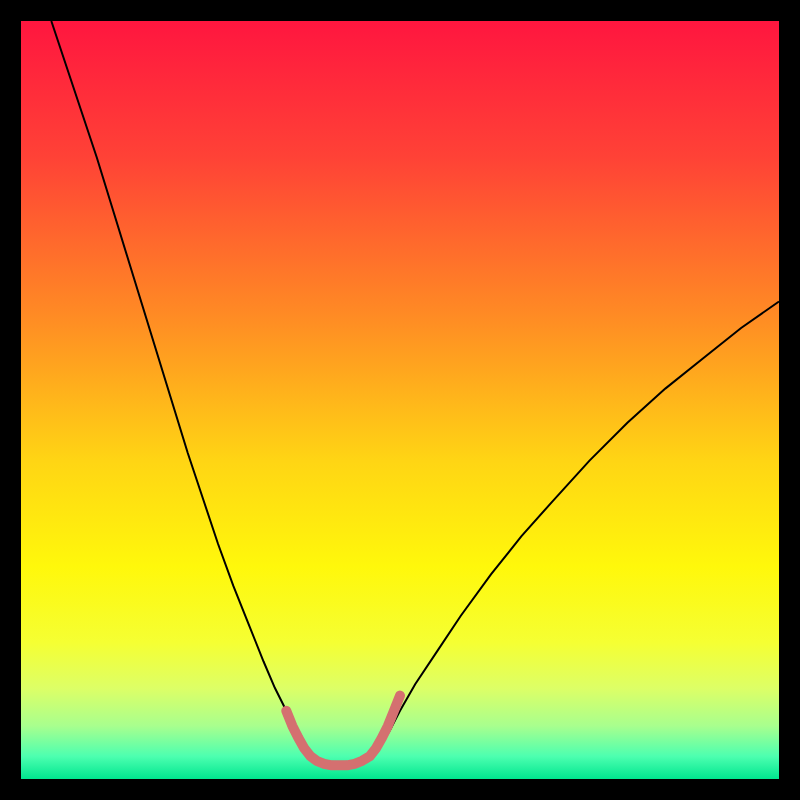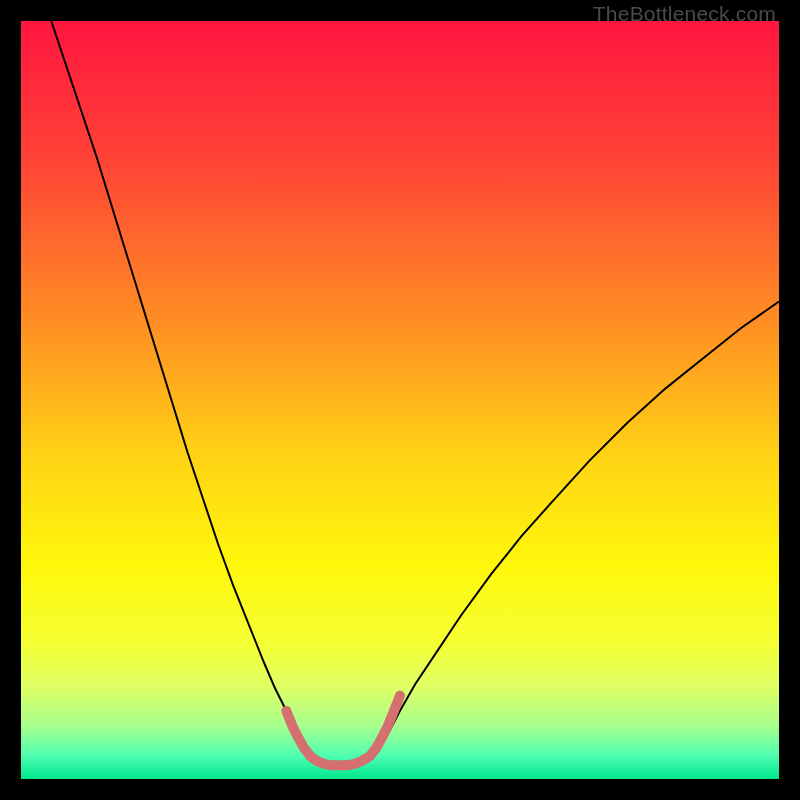--- a/index.html
+++ b/index.html
@@ -41,21 +41,20 @@
     left: 0; top: 0;
     width: 758px;
     height: 758px;
     overflow: visible;
   }
 </style>
 </head>
 <body>
 
 <div class="frame">
-  <div class="watermark">TheBottleneck.com</div>
   <div class="plot" id="plot" style="background: linear-gradient(rgb(255, 22, 63) 0%, rgb(255, 66, 54) 18%, rgb(255, 143, 35) 40%, rgb(255, 213, 20) 58%, rgb(255, 248, 11) 72%, rgb(245, 255, 51) 82%, rgb(221, 255, 102) 88%, rgb(168, 255, 142) 93%, rgb(77, 255, 176) 97%, rgb(0, 230, 143) 100%);">
     <svg class="curve" id="svg" viewBox="0 0 758 758" preserveAspectRatio="none">
         <path d="M30.32 0.00 L45.48 45.48 L60.64 90.96 L75.80 136.44 L90.96 185.71 L106.12 234.98 L121.28 284.25 L136.44 333.52 L151.60 382.79 L166.76 432.06 L181.92 477.54 L197.08 523.02 L212.24 564.71 L227.40 602.61 L242.56 640.51 L253.93 667.04 L265.30 689.78 L274.40 708.73 L281.98 723.89 L288.04 735.26" fill="none" stroke="#000000" stroke-width="2"></path>
         <path d="M352.47 735.26 L360.05 723.89 L369.15 708.73 L379.00 689.78 L394.16 663.25 L416.90 629.14 L439.64 595.03 L469.96 553.34 L500.28 515.44 L530.60 481.33 L568.50 439.64 L606.40 401.74 L644.30 367.63 L682.20 337.31 L720.10 306.99 L758.00 280.46" fill="none" stroke="#000000" stroke-width="2"></path>
         <path d="M265.30 689.78 L271.36 704.94 L277.43 717.07 L283.49 727.68 L289.56 735.26 L295.62 739.81 L303.20 742.84 L310.78 744.36 L318.36 744.36 L325.94 744.36 L333.52 742.84 L341.10 739.81 L348.68 735.26 L354.74 727.68 L360.81 717.07 L366.87 704.94 L372.94 689.78 L379.00 674.62" fill="none" stroke="#d47070" stroke-width="10" stroke-linecap="round" stroke-linejoin="round"></path>
       </svg>
   </div>
 </div>
 
 </body></html>

